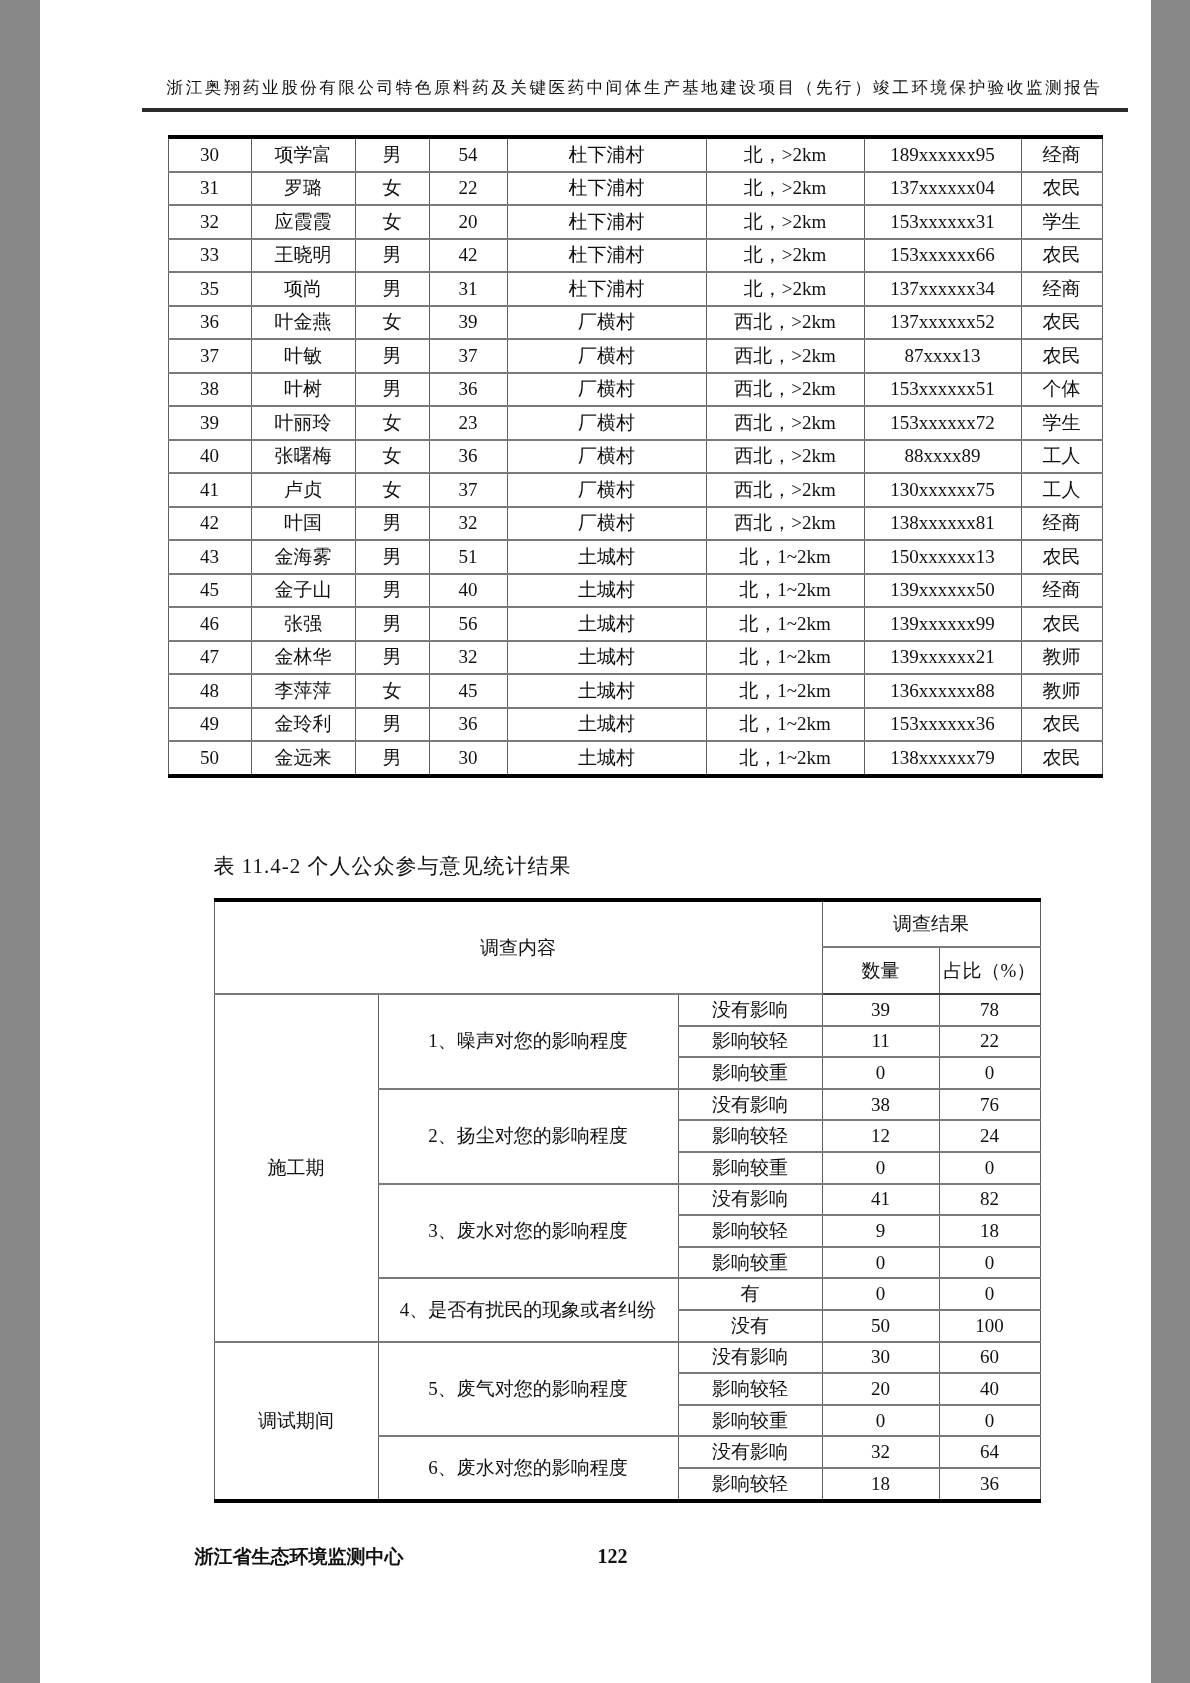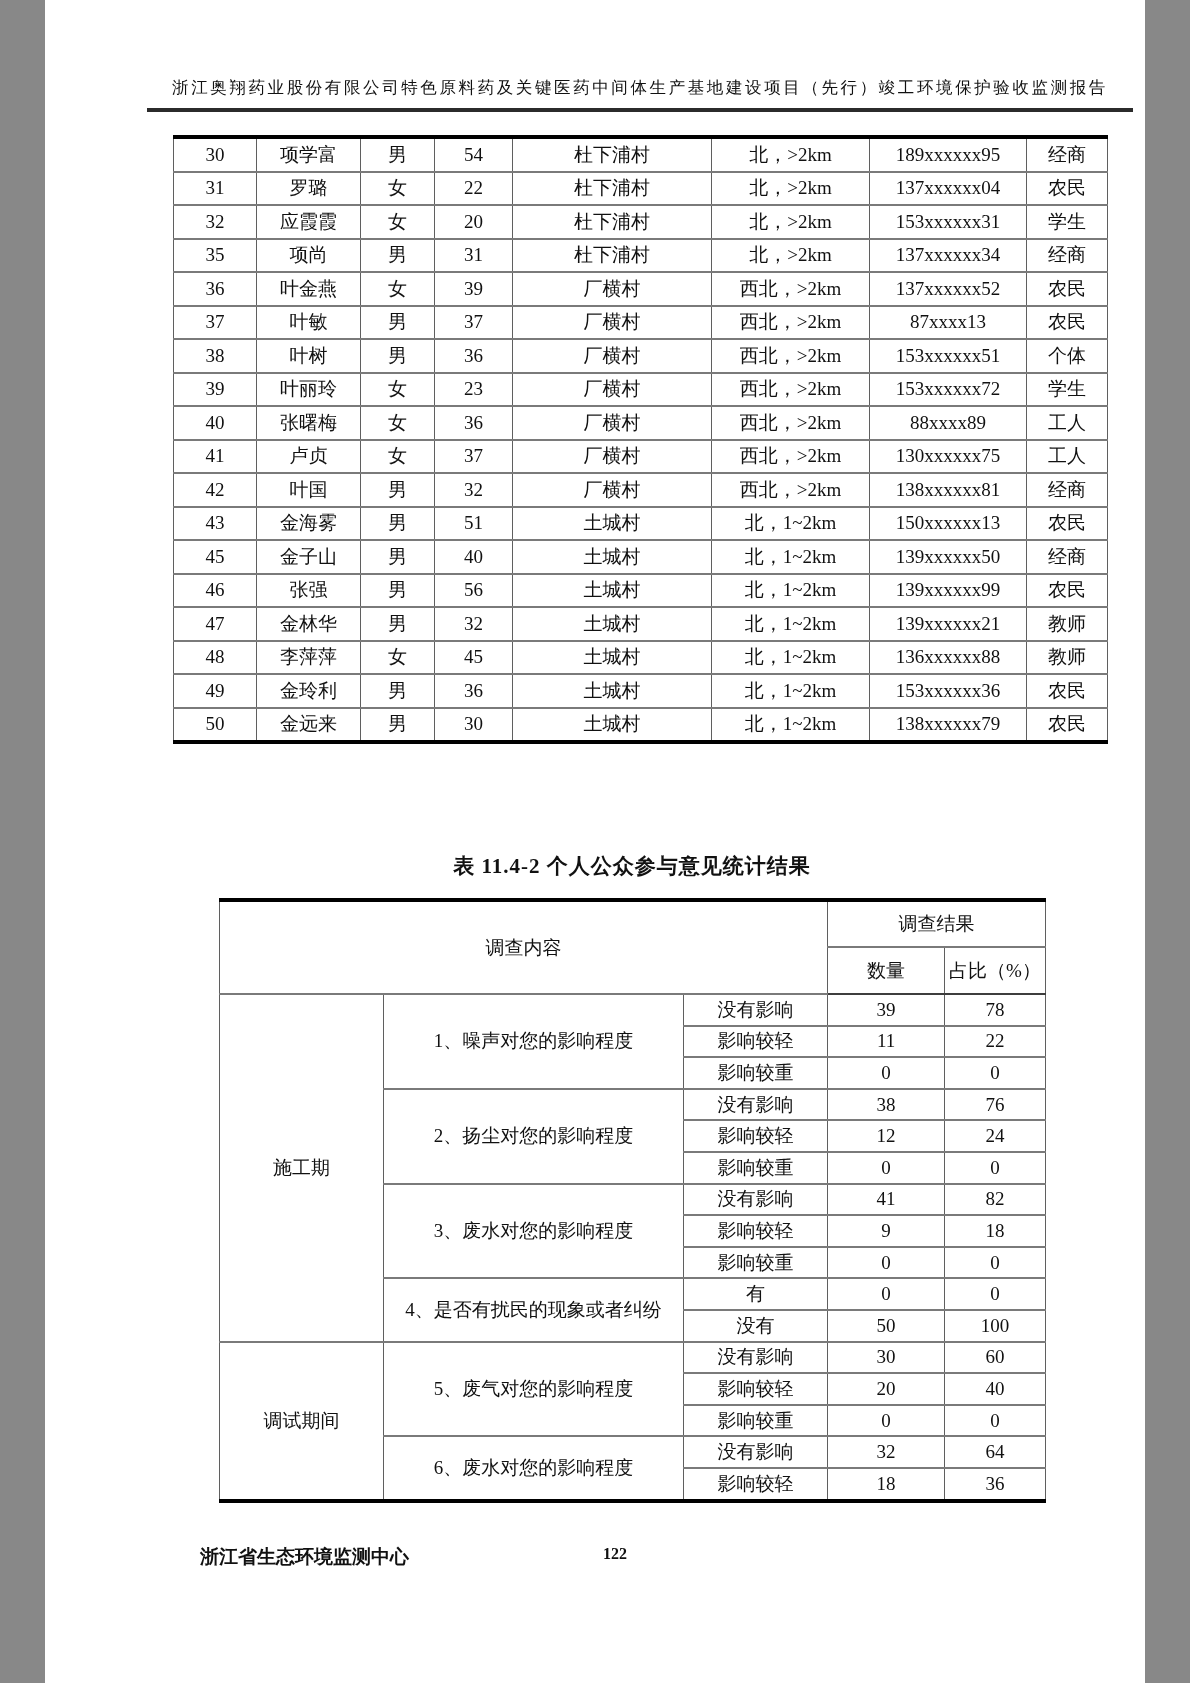--- a/index.html
+++ b/index.html
@@ -1,18 +1,18 @@
 <!DOCTYPE html>
 <html><head>
 <meta charset="utf-8">
 <style>
   html,body{margin:0;padding:0;background:#888;}
   .page{
     position:relative;width:1100px;height:1683px;margin:0 auto;background:#fff;
-    font-family:"Liberation Serif","DejaVu Serif",serif;color:#111;overflow:hidden;
+    font-family:"Liberation Serif","DejaVu Serif",serif;color:#111;overflow:hidden;padding-left:11px;
   }
   
   .doc-header{
     position:absolute;top:78px;left:102px;width:986px;text-align:center;
     font-size:16.5px;letter-spacing:2.6px;line-height:1.25;white-space:nowrap;
     padding-bottom:9px;border-bottom:4px solid #2b2b2b;
   }
   
   table{border-collapse:collapse;table-layout:fixed;}
   td{padding:0;vertical-align:middle;text-align:center;overflow:hidden;}
@@ -21,42 +21,42 @@
     position:absolute;left:128px;top:135px;width:934px;font-size:19px;
     border-top:4px solid #000;border-bottom:4px solid #000;
   }
   .t1 td{
     height:31.5px;white-space:nowrap;
     border-left:1px solid #5f5f5f;border-right:1px solid #5f5f5f;
     border-top:2px solid #7a7a7a;border-bottom:2px solid #7a7a7a;
   }
   
   .t2-title{
-    position:absolute;top:852px;left:174px;width:826px;text-align:center;
-    font-size:21px;font-weight:bold;letter-spacing:1px;
+    position:absolute;top:852px;left:174px;width:826px;text-align:left;
+    font-size:21px;font-weight:normal;letter-spacing:1px;
   }
   
   .t2{
     position:absolute;left:174px;top:898px;width:826px;font-size:19px;
     border-top:4px solid #000;border-bottom:4px solid #000;
   }
   .t2 td{
     border-left:1px solid #5f5f5f;border-right:1px solid #5f5f5f;
     border-top:2px solid #7a7a7a;border-bottom:2px solid #7a7a7a;
     white-space:nowrap;
   }
   .t2 thead tr:first-child td{height:44px;}
   .t2 thead tr:last-child td{height:45px;border-bottom:1px solid #0c4a6e;}
   .t2 tbody td{height:29.6px;}
   .t2 tbody tr.q-first td{border-top:2px solid #6a6a6a;}
   .t2 tbody tr.g-first td{border-top:2px solid #3d3d3d;}
   
   .doc-footer{position:absolute;top:1544px;left:102px;width:986px;height:30px;font-size:19px;font-weight:bold;}
   .footer-org{position:absolute;left:53px;top:0;}
-  .page-number{position:absolute;left:456px;top:1px;font-size:16px;}
+  .page-number{position:absolute;left:456px;top:1px;font-size:20px;}
 </style>
 </head>
 <body>
 
 <div class="page">
 
   <div class="doc-header">
     <span>浙江奥翔药业股份有限公司特色原料药及关键医药中间体生产基地建设项目（先行）竣工环境保护验收监测报告</span>
   </div>
 
@@ -94,20 +94,30 @@
         </tr>
         <tr>
           <td>32</td>
           <td>应霞霞</td>
           <td>女</td>
           <td>20</td>
           <td>杜下浦村</td>
           <td>北，&gt;2km</td>
           <td>153xxxxxx31</td>
           <td>学生</td>
+        </tr>
+        <tr>
+          <td>33</td>
+          <td>王晓明</td>
+          <td>男</td>
+          <td>42</td>
+          <td>杜下浦村</td>
+          <td>北，&gt;2km</td>
+          <td>153xxxxxx66</td>
+          <td>农民</td>
         </tr>
         <tr>
           <td>35</td>
           <td>项尚</td>
           <td>男</td>
           <td>31</td>
           <td>杜下浦村</td>
           <td>北，&gt;2km</td>
           <td>137xxxxxx34</td>
           <td>经商</td>

